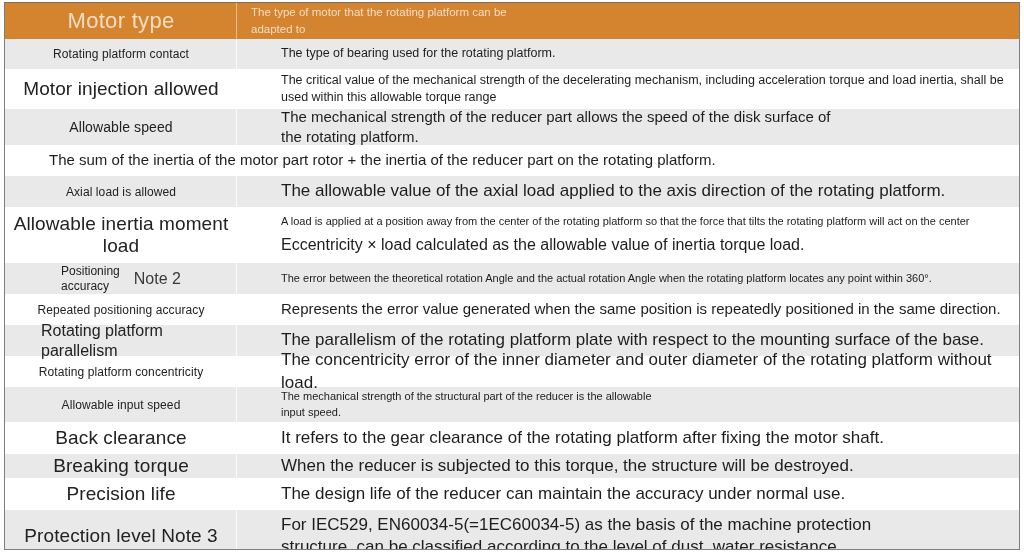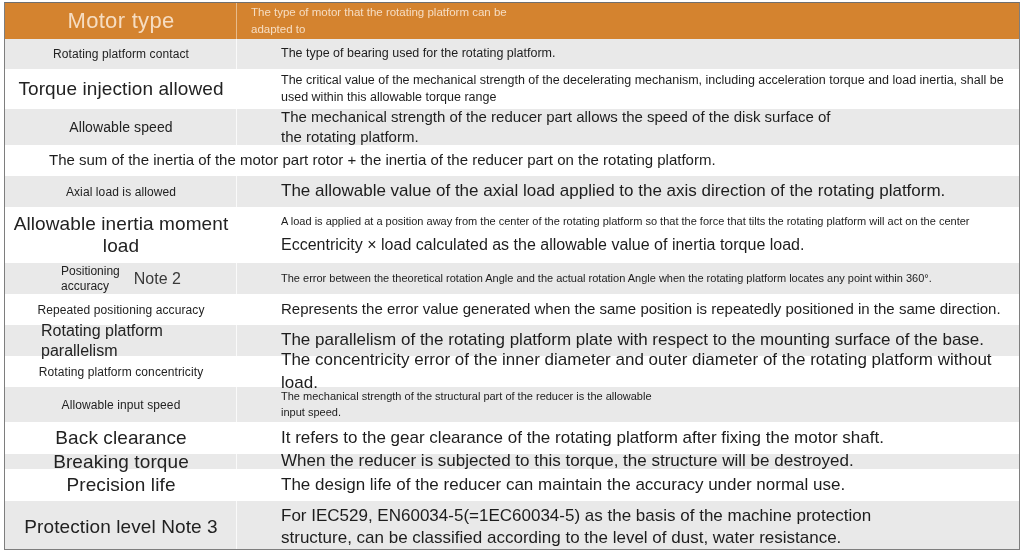--- a/index.html
+++ b/index.html
@@ -150,21 +150,21 @@
     </div>
 
     <div class="row shade" style="height:30px">
       <div class="cell-label lbl-md">Rotating platform contact</div>
       <div class="cell-desc d-sm">
         <span class="desc-wrap">The type of bearing used for the rotating platform.</span>
       </div>
     </div>
 
     <div class="row plain" style="height:40px">
-      <div class="cell-label lbl-lg">Torque injection allowed</div>
+      <div class="cell-label lbl-lg">Motor injection allowed</div>
       <div class="cell-desc d-sm">
         <span class="desc-wrap">The critical value of the mechanical strength of the decelerating mechanism, including acceleration torque and load inertia, shall be</span>
         <span class="desc-wrap">used within this allowable torque range</span>
       </div>
     </div>
 
     <div class="row shade" style="height:36px">
       <div class="cell-label lbl-xl">Allowable speed</div>
       <div class="cell-desc d-md">
         <span class="desc-wrap">The mechanical strength of the reducer part allows the speed of the disk surface of</span>
@@ -242,21 +242,21 @@
       </div>
     </div>
 
     <div class="row plain" style="height:32px">
       <div class="cell-label lbl-lg">Back clearance</div>
       <div class="cell-desc d-lg">
         <span class="desc-wrap">It refers to the gear clearance of the rotating platform after fixing the motor shaft.</span>
       </div>
     </div>
 
-    <div class="row shade" style="height:15px">
+    <div class="row shade" style="height:24px">
       <div class="cell-label lbl-lg">Breaking torque</div>
       <div class="cell-desc d-lg">
         <span class="desc-wrap">When the reducer is subjected to this torque, the structure will be destroyed.</span>
       </div>
     </div>
 
     <div class="row plain" style="height:32px">
       <div class="cell-label lbl-lg">Precision life</div>
       <div class="cell-desc d-lg">
         <span class="desc-wrap">The design life of the reducer can maintain the accuracy under normal use.</span>

